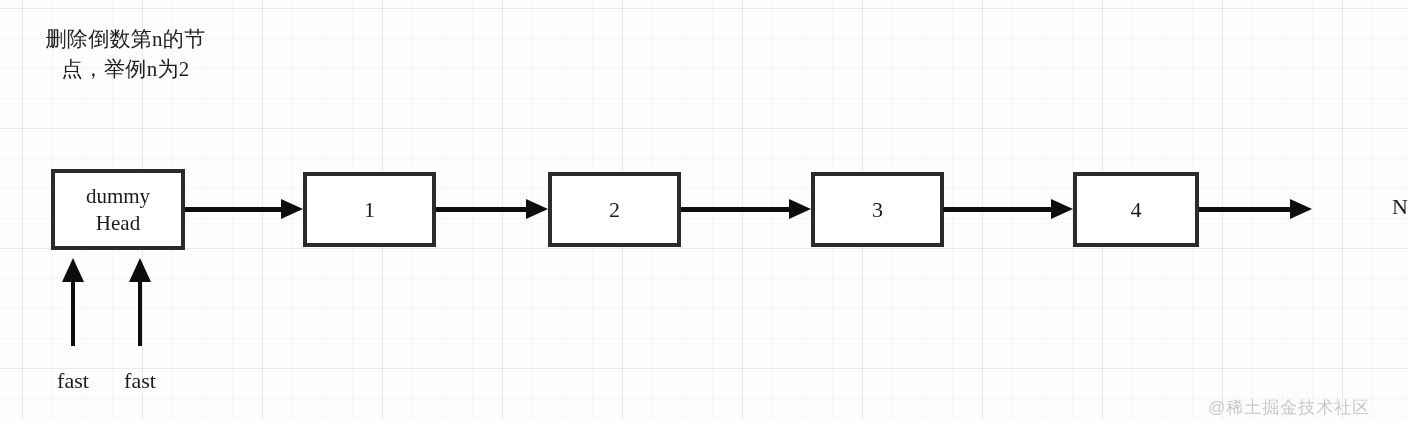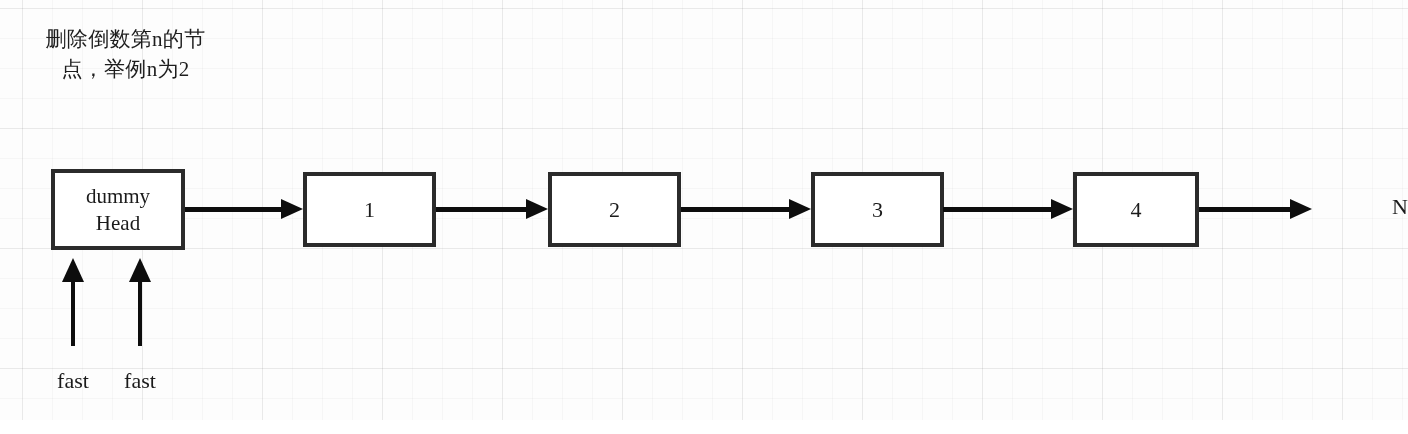--- a/index.html
+++ b/index.html
@@ -221,14 +221,15 @@
   <div class="varrow" style="left:128px; top:258px; height:88px;">
     <div class="vhead"></div>
     <div class="vshaft" style="height:71px;"></div>
   </div>
 
   <div class="ptr-label" style="left:33px; top:368px;">fast</div>
 
   <div class="ptr-label" style="left:100px; top:368px;">fast</div>
 
 
+  <div id="watermark">@稀土掘金技术社区</div>
 
 </div>
 
 </body></html>

